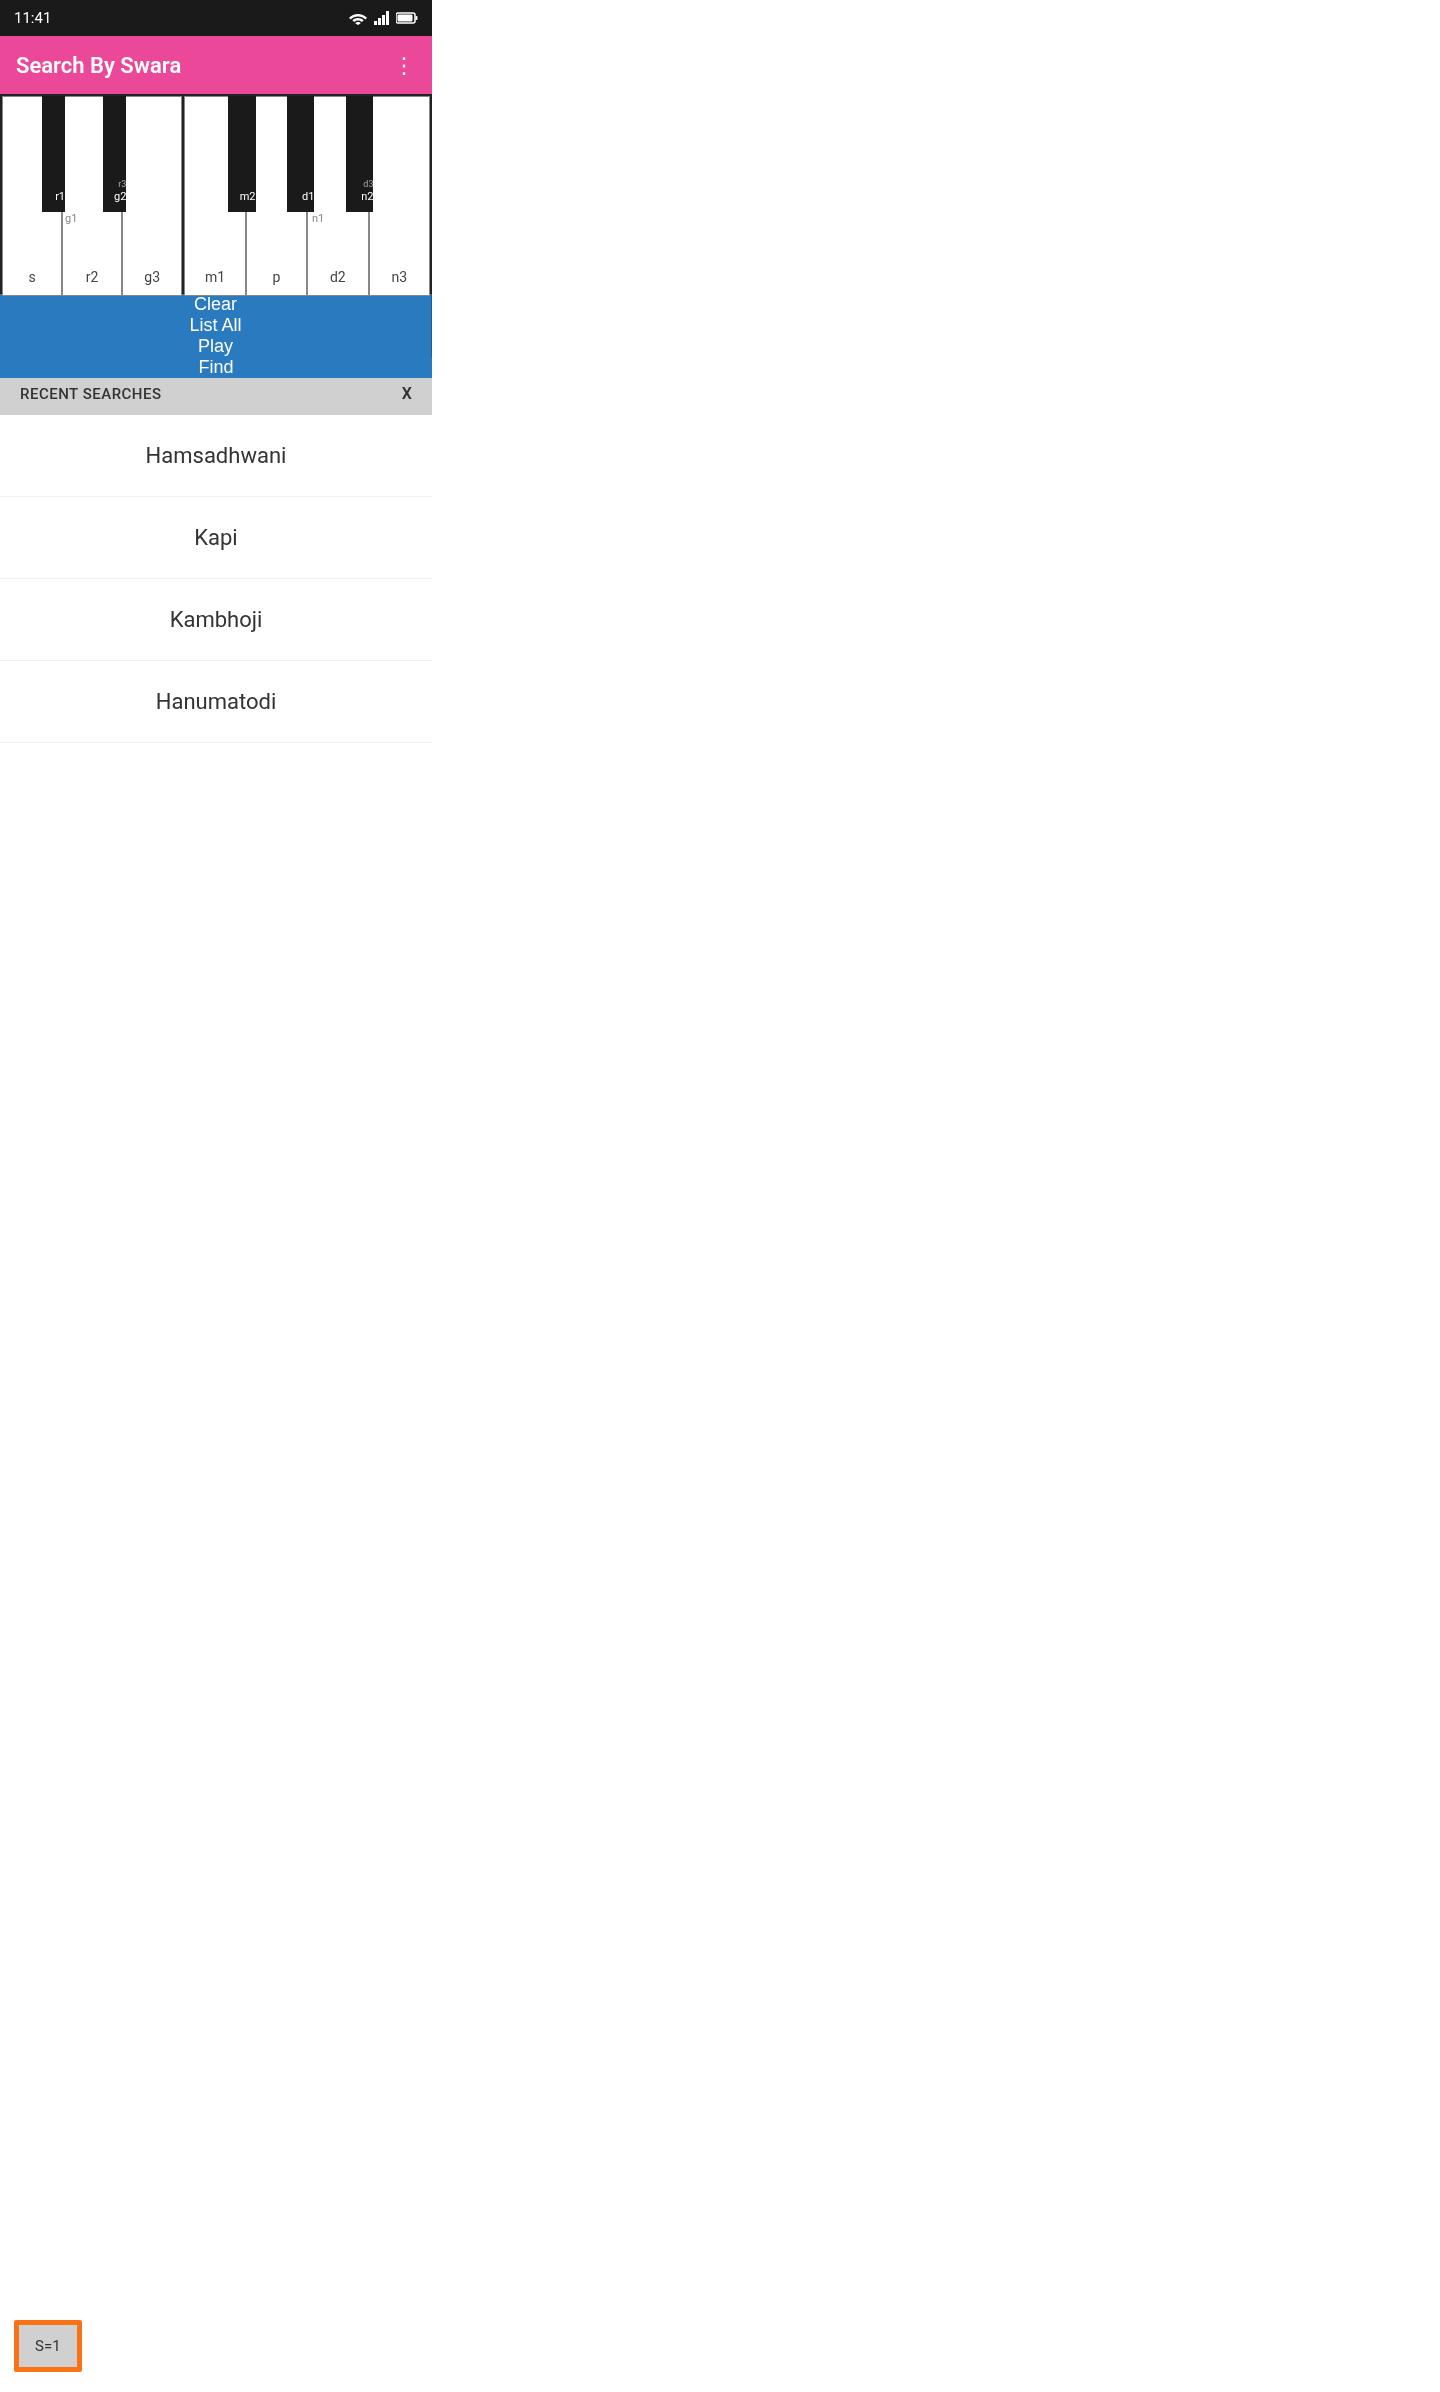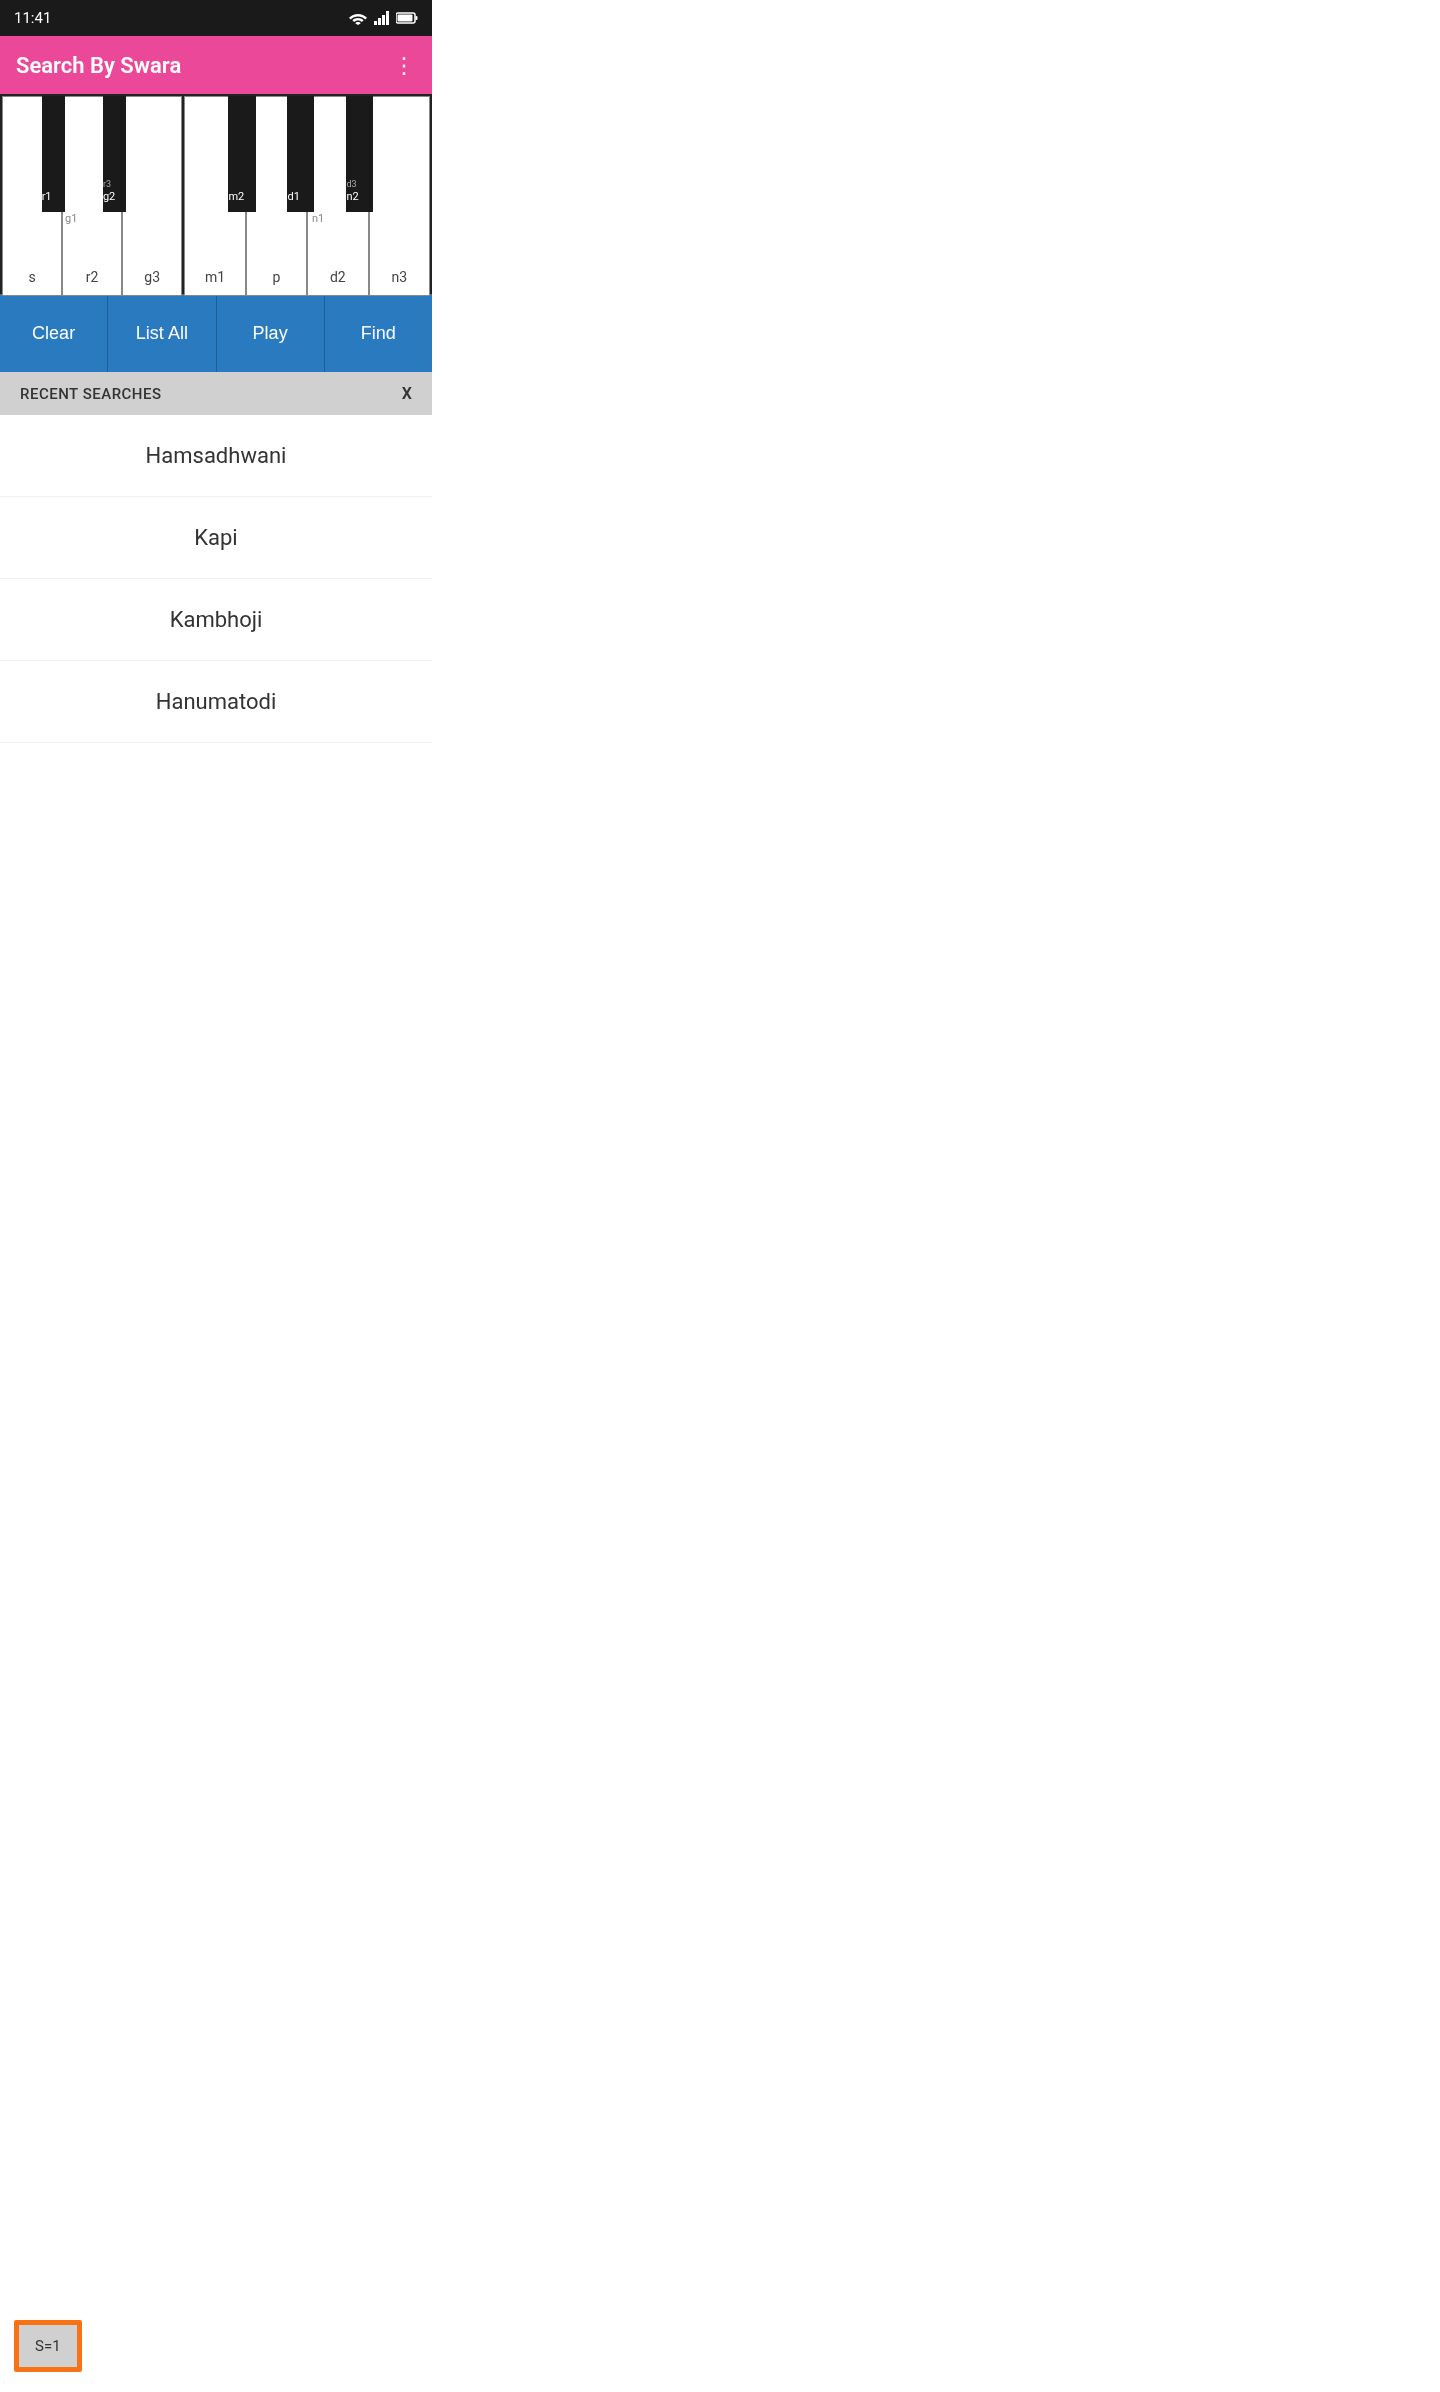--- a/index.html
+++ b/index.html
@@ -111,21 +111,21 @@
     }
 
     .black-key {
       position: absolute;
       width: 11%;
       height: 58%;
       background: #1a1a1a;
       top: 0;
       display: flex;
       flex-direction: column;
-      align-items: flex-start;
+      align-items: flex-end;
       justify-content: flex-end;
       padding-bottom: 8px;
       cursor: pointer;
       pointer-events: all;
     }
 
     .black-key .top-label {
       font-size: 9px;
       color: #aaa;
       line-height: 1;
@@ -134,20 +134,21 @@
     .black-key .bottom-label {
       font-size: 11px;
       color: #fff;
       line-height: 1.4;
     }
 
     
     .action-buttons {
       display: flex;
       height: 78px;
+      flex-direction: column;
     }
 
     .action-btn {
       flex: 1;
       border: none;
       background: #2a7abf;
       color: #fff;
       font-size: 18px;
       font-weight: 500;
       cursor: pointer;

